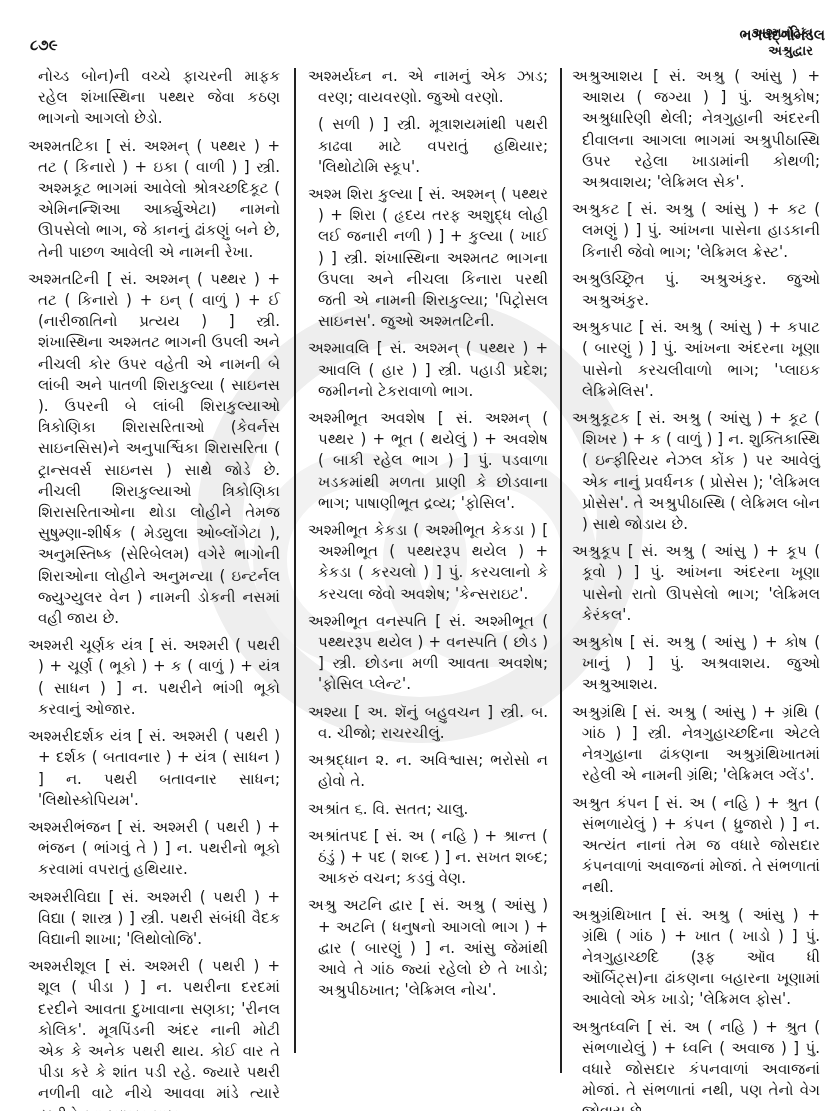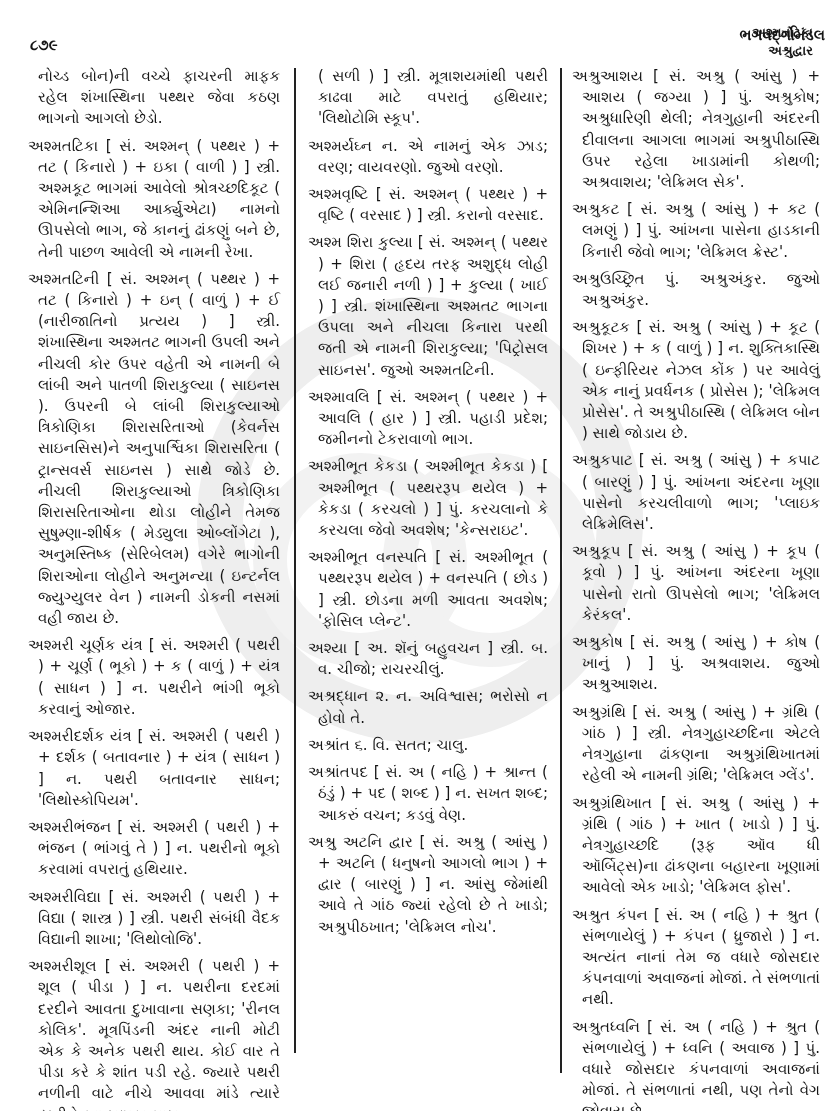--- a/index.html
+++ b/index.html
@@ -66,40 +66,40 @@
       <p class="entry cont"><span class="hw"></span><span>નોચ્ડ બોન)ની વચ્ચે ફાચરની માફક રહેલ શંખાસ્થિના પથ્થર જેવા કઠણ ભાગનો આગલો છેડો.</span></p>
       <p class="entry"><span class="hw">અશ્મતટિકા</span> <span>[ સં. અશ્મન્ ( પથ્થર ) + તટ ( કિનારો ) + ઇકા ( વાળી ) ] સ્ત્રી. અશ્મકૂટ ભાગમાં આવેલો શ્રોત્રચ્છદિકૂટ ( એમિનન્શિઆ આર્ક્યુએટા) નામનો ઊપસેલો ભાગ, જે કાનનું ઢાંકણું બને છે, તેની પાછળ આવેલી એ નામની રેખા.</span></p>
       <p class="entry"><span class="hw">અશ્મતટિની</span> <span>[ સં. અશ્મન્ ( પથ્થર ) + તટ ( કિનારો ) + ઇન્ ( વાળું ) + ઈ (નારીજાતિનો પ્રત્યય ) ] સ્ત્રી. શંખાસ્થિના અશ્મતટ ભાગની ઉપલી અને નીચલી કોર ઉપર વહેતી એ નામની બે લાંબી અને પાતળી શિરાકુલ્યા ( સાઇનસ ). ઉપરની બે લાંબી શિરાકુલ્યાઓ ત્રિકોણિકા શિરાસરિતાઓ (કેવર્નસ સાઇનસિસ)ને અનુપાર્શ્વિકા શિરાસરિતા ( ટ્રાન્સવર્સ સાઇનસ ) સાથે જોડે છે. નીચલી શિરાકુલ્યાઓ ત્રિકોણિકા શિરાસરિતાઓના થોડા લોહીને તેમજ સુષુમ્ણા-શીર્ષક ( મેડ્યુલા ઓબ્લોંગેટા ), અનુમસ્તિષ્ક (સેરિબેલમ) વગેરે ભાગોની શિરાઓના લોહીને અનુમન્યા ( ઇન્ટર્નલ જ્યુગ્યુલર વેન ) નામની ડોકની નસમાં વહી જાય છે.</span></p>
       <p class="entry"><span class="hw">અશ્મરી ચૂર્ણક યંત્ર</span> <span>[ સં. અશ્મરી ( પથરી ) + ચૂર્ણ ( ભૂકો ) + ક ( વાળું ) + યંત્ર ( સાધન ) ] ન. પથરીને ભાંગી ભૂકો કરવાનું ઓજાર.</span></p>
       <p class="entry"><span class="hw">અશ્મરીદર્શક યંત્ર</span> <span>[ સં. અશ્મરી ( પથરી ) + દર્શક ( બતાવનાર ) + યંત્ર ( સાધન ) ] ન. પથરી બતાવનાર સાધન; 'લિથોસ્કોપિયમ'.</span></p>
       <p class="entry"><span class="hw">અશ્મરીભંજન</span> <span>[ સં. અશ્મરી ( પથરી ) + ભંજન ( ભાંગવું તે ) ] ન. પથરીનો ભૂકો કરવામાં વપરાતું હથિયાર.</span></p>
       <p class="entry"><span class="hw">અશ્મરીવિદ્યા</span> <span>[ સં. અશ્મરી ( પથરી ) + વિદ્યા ( શાસ્ત્ર ) ] સ્ત્રી. પથરી સંબંધી વૈદક વિદ્યાની શાખા; 'લિથોલોજિ'.</span></p>
       <p class="entry"><span class="hw">અશ્મરીશૂલ</span> <span>[ સં. અશ્મરી ( પથરી ) + શૂલ ( પીડા ) ] ન. પથરીના દરદમાં દરદીને આવતા દુખાવાના સણકા; 'રીનલ કોલિક'. મૂત્રપિંડની અંદર નાની મોટી એક કે અનેક પથરી થાય. કોઈ વાર તે પીડા કરે કે શાંત પડી રહે. જ્યારે પથરી નળીની વાટે નીચે આવવા માંડે ત્યારે દરદીને આ સણકા થાય.</span></p>
     </div>
   <div class="col col2">
+      <p class="entry"><span class="hw">અશ્મર્યઘ્ન</span> <span>ન. એ નામનું એક ઝાડ; વરણ; વાયવરણો. જુઓ વરણો.</span></p>
       <p class="entry cont"><span class="hw"></span><span>( સળી ) ] સ્ત્રી. મૂત્રાશયમાંથી પથરી કાઢવા માટે વપરાતું હથિયાર; 'લિથોટોમિ સ્કૂપ'.</span></p>
-      <p class="entry"><span class="hw">અશ્મર્યઘ્ન</span> <span>ન. એ નામનું એક ઝાડ; વરણ; વાયવરણો. જુઓ વરણો.</span></p>
-      <p class="entry"><span class="hw">અશ્મવૃષ્ટિ</span> <span>[ સં. અશ્મન્ ( પથ્થર ) + વૃષ્ટિ ( વરસાદ ) ] સ્ત્રી. કરાનો વરસાદ.</span></p>
       <p class="entry"><span class="hw">અશ્મ શિરા કુલ્યા</span> <span>[ સં. અશ્મન્ ( પથ્થર ) + શિરા ( હૃદય તરફ અશુદ્ધ લોહી લઈ જનારી નળી ) ] + કુલ્યા ( ખાઈ ) ] સ્ત્રી. શંખાસ્થિના અશ્મતટ ભાગના ઉપલા અને નીચલા કિનારા પરથી જતી એ નામની શિરાકુલ્યા; 'પિટ્રોસલ સાઇનસ'. જુઓ અશ્મતટિની.</span></p>
       <p class="entry"><span class="hw">અશ્માવલિ</span> <span>[ સં. અશ્મન્ ( પથ્થર ) + આવલિ ( હાર ) ] સ્ત્રી. પહાડી પ્રદેશ; જમીનનો ટેકરાવાળો ભાગ.</span></p>
+      <p class="entry"><span class="hw">અશ્મીભૂત અવશેષ</span> <span>[ સં. અશ્મન્ ( પથ્થર ) + ભૂત ( થયેલું ) + અવશેષ ( બાકી રહેલ ભાગ ) ] પું. પડવાળા ખડકમાંથી મળતા પ્રાણી કે છોડવાના ભાગ; પાષાણીભૂત દ્રવ્ય; 'ફોસિલ'.</span></p>
       <p class="entry"><span class="hw">અશ્મીભૂત કેકડા</span> <span>( અશ્મીભૂત કેકડા ) [ અશ્મીભૂત ( પથ્થરરૂપ થયેલ ) + કેકડા ( કરચલો ) ] પું. કરચલાનો કે કરચલા જેવો અવશેષ; 'કેન્સરાઇટ'.</span></p>
       <p class="entry"><span class="hw">અશ્મીભૂત વનસ્પતિ</span> <span>[ સં. અશ્મીભૂત ( પથ્થરરૂપ થયેલ ) + વનસ્પતિ ( છોડ ) ] સ્ત્રી. છોડના મળી આવતા અવશેષ; 'ફોસિલ પ્લેન્ટ'.</span></p>
       <p class="entry"><span class="hw">અશ્યા</span> <span>[ અ. શૅનું બહુવચન ] સ્ત્રી. બ. વ. ચીજો; રાચરચીલું.</span></p>
       <p class="entry"><span class="hw">અશ્રદ્ધાન</span> <span>૨. ન. અવિશ્વાસ; ભરોસો ન હોવો તે.</span></p>
       <p class="entry"><span class="hw">અશ્રાંત</span> <span>૬. વિ. સતત; ચાલુ.</span></p>
       <p class="entry"><span class="hw">અશ્રાંતપદ</span> <span>[ સં. અ ( નહિ ) + શ્રાન્ત ( ઠંડું ) + પદ ( શબ્દ ) ] ન. સખત શબ્દ; આકરું વચન; કડવું વેણ.</span></p>
       <p class="entry"><span class="hw">અશ્રુ અટનિ દ્વાર</span> <span>[ સં. અશ્રુ ( આંસુ ) + અટનિ ( ધનુષનો આગલો ભાગ ) + દ્વાર ( બારણું ) ] ન. આંસુ જેમાંથી આવે તે ગાંઠ જ્યાં રહેલો છે તે ખાડો; અશ્રુપીઠખાત; 'લેક્રિમલ નોચ'.</span></p>
     </div>
   <div class="col col3">
       <p class="entry"><span class="hw">અશ્રુઆશય</span> <span>[ સં. અશ્રુ ( આંસુ ) + આશય ( જગ્યા ) ] પું. અશ્રુકોષ; અશ્રુધારિણી થેલી; નેત્રગુહાની અંદરની દીવાલના આગલા ભાગમાં અશ્રુપીઠાસ્થિ ઉપર રહેલા ખાડામાંની કોથળી; અશ્રવાશય; 'લેક્રિમલ સેક'.</span></p>
       <p class="entry"><span class="hw">અશ્રુકટ</span> <span>[ સં. અશ્રુ ( આંસુ ) + કટ ( લમણું ) ] પું. આંખના પાસેના હાડકાની કિનારી જેવો ભાગ; 'લેક્રિમલ ક્રેસ્ટ'.</span></p>
       <p class="entry"><span class="hw">અશ્રુઉચ્છ્રિત</span> <span>પું. અશ્રુઅંકુર. જુઓ અશ્રુઅંકુર.</span></p>
+      <p class="entry"><span class="hw">અશ્રુકપાટ</span> <span>[ સં. અશ્રુ ( આંસુ ) + કપાટ ( બારણું ) ] પું. આંખના અંદરના ખૂણા પાસેનો કરચલીવાળો ભાગ; 'પ્લાઇક લેક્રિમેલિસ'.</span></p>
       <p class="entry"><span class="hw">અશ્રુકૂટક</span> <span>[ સં. અશ્રુ ( આંસુ ) + કૂટ ( શિખર ) + ક ( વાળું ) ] ન. શુક્તિકાસ્થિ ( ઇન્ફીરિયર નેઝલ કોંક ) પર આવેલું એક નાનું પ્રવર્ધનક ( પ્રોસેસ ); 'લેક્રિમલ પ્રોસેસ'. તે અશ્રુપીઠાસ્થિ ( લેક્રિમલ બોન ) સાથે જોડાય છે.</span></p>
-      <p class="entry"><span class="hw">અશ્રુકપાટ</span> <span>[ સં. અશ્રુ ( આંસુ ) + કપાટ ( બારણું ) ] પું. આંખના અંદરના ખૂણા પાસેનો કરચલીવાળો ભાગ; 'પ્લાઇક લેક્રિમેલિસ'.</span></p>
       <p class="entry"><span class="hw">અશ્રુકૂપ</span> <span>[ સં. અશ્રુ ( આંસુ ) + કૂપ ( કૂવો ) ] પું. આંખના અંદરના ખૂણા પાસેનો રાતો ઊપસેલો ભાગ; 'લેક્રિમલ કેરંકલ'.</span></p>
       <p class="entry"><span class="hw">અશ્રુકોષ</span> <span>[ સં. અશ્રુ ( આંસુ ) + કોષ ( ખાનું ) ] પું. અશ્રવાશય. જુઓ અશ્રુઆશય.</span></p>
       <p class="entry"><span class="hw">અશ્રુગ્રંથિ</span> <span>[ સં. અશ્રુ ( આંસુ ) + ગ્રંથિ ( ગાંઠ ) ] સ્ત્રી. નેત્રગુહાચ્છદિના એટલે નેત્રગુહાના ઢાંકણના અશ્રુગ્રંથિખાતમાં રહેલી એ નામની ગ્રંથિ; 'લેક્રિમલ ગ્લેંડ'.</span></p>
+      <p class="entry"><span class="hw">અશ્રુત કંપન</span> <span>[ સં. અ ( નહિ ) + શ્રુત ( સંભળાયેલું ) + કંપન ( ધ્રુજારો ) ] ન. અત્યંત નાનાં તેમ જ વધારે જોસદાર કંપનવાળાં અવાજનાં મોજાં. તે સંભળાતાં નથી.</span></p>
       <p class="entry"><span class="hw">અશ્રુગ્રંથિખાત</span> <span>[ સં. અશ્રુ ( આંસુ ) + ગ્રંથિ ( ગાંઠ ) + ખાત ( ખાડો ) ] પું. નેત્રગુહાચ્છદિ (રૂફ ઑવ ધી ઑર્બિટ્સ)ના ઢાંકણના બહારના ખૂણામાં આવેલો એક ખાડો; 'લેક્રિમલ ફોસ'.</span></p>
-      <p class="entry"><span class="hw">અશ્રુત કંપન</span> <span>[ સં. અ ( નહિ ) + શ્રુત ( સંભળાયેલું ) + કંપન ( ધ્રુજારો ) ] ન. અત્યંત નાનાં તેમ જ વધારે જોસદાર કંપનવાળાં અવાજનાં મોજાં. તે સંભળાતાં નથી.</span></p>
       <p class="entry"><span class="hw">અશ્રુતધ્વનિ</span> <span>[ સં. અ ( નહિ ) + શ્રુત ( સંભળાયેલું ) + ધ્વનિ ( અવાજ ) ] પું. વધારે જોસદાર કંપનવાળાં અવાજનાં મોજાં. તે સંભળાતાં નથી, પણ તેનો વેગ જોવાય છે.</span></p>
       <p class="entry"><span class="hw">અશ્રુત્રિકોણ</span> <span>[ સં. અશ્રુ ( આંસુ ) + ત્રિકોણ ( ત્રણ ખૂણાવાળી આકૃતિ ) ] પું. અશ્રુઆશય; જ્યાં આંસુ એકઠાં થાય છે તે આંખના અંદરના ખૂણા પાસેની જગ્યા.</span></p>
     </div>
 </div>
 
 </body></html>

